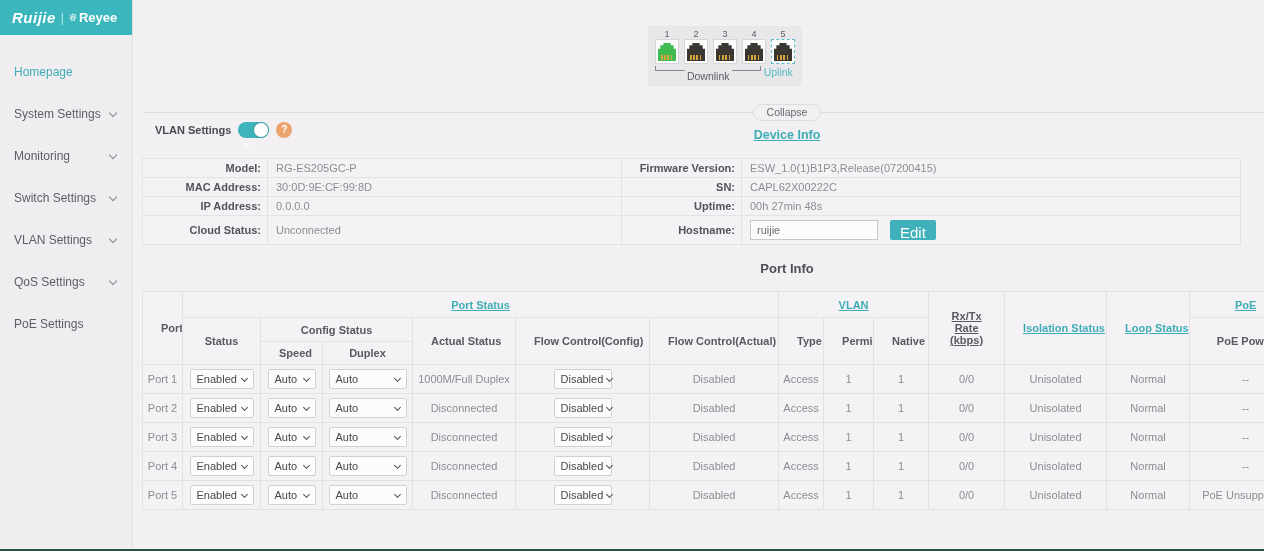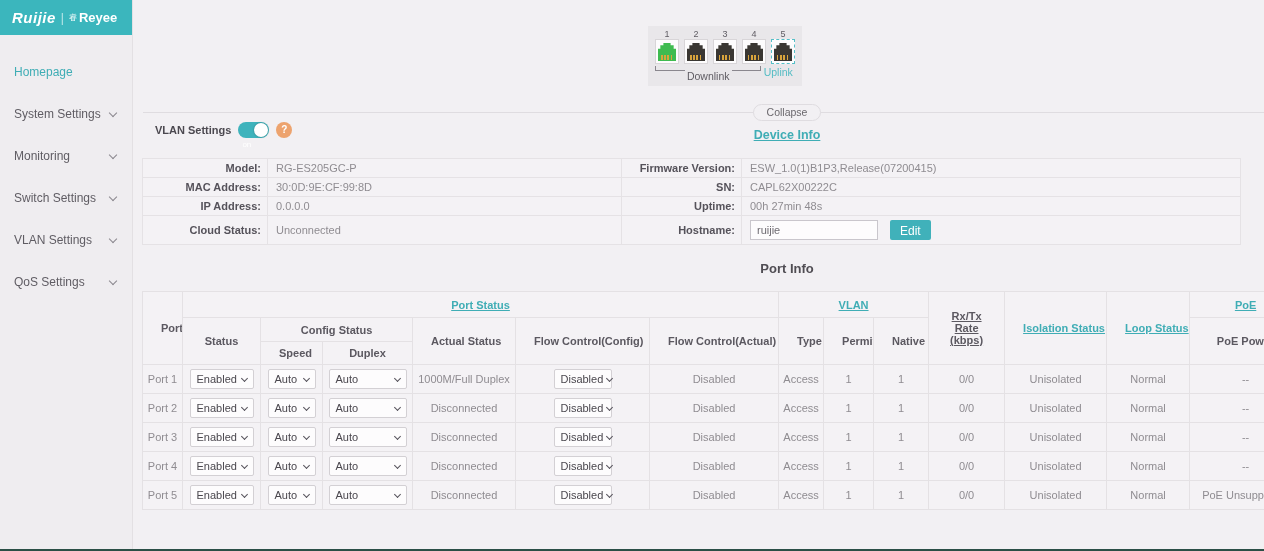--- a/index.html
+++ b/index.html
@@ -73,21 +73,21 @@
   .dev-table th, .dev-table td { border:1px solid #e5e2e5; font-size:11px; overflow:hidden; white-space:nowrap; }
   .dev-table th { text-align:right; padding-right:6px; color:#55525a; font-weight:bold; }
   .dev-table td { text-align:left; padding-left:8px; color:#8f8c91; font-weight:normal; }
   .dev-table tr { height:19px; }
   .dev-table tr.tall { height:29px; }
   .val-error { color:#e88f8b; }
   .host-cell { display:flex; align-items:center; gap:12px; }
   .host-input { width:128px; height:20px; border:1px solid #c9c6cc; background:#fdfcfd;
                 font-size:11px; color:#6e6b71; padding:0 6px; font-family:"Liberation Sans",sans-serif; }
   .edit-btn { height:20px; background:#40b1ba; color:#fff; border:none; border-radius:2px;
-              font-size:12px; padding:4px 10px; cursor:pointer; font-family:"Liberation Sans",sans-serif; }
+              font-size:15px; padding:4px 10px; cursor:pointer; font-family:"Liberation Sans",sans-serif; }
 
   .port-info-title { font-size:13px; font-weight:bold; color:#504d53; }
 
   
   .port-table { position:absolute; left:9px; top:291px; width:1159px; border-collapse:collapse;
                 table-layout:fixed; background:#f4f2f5; }
   .port-table th, .port-table td { border:1px solid #e4e1e4; font-size:11px; text-align:center;
                                    overflow:hidden; white-space:nowrap; }
   .port-table th { color:#5b5860; font-weight:bold; padding:2px 18px; }
   .port-table td { color:#8f8c91; height:29px; }
@@ -129,20 +129,23 @@
         <span>Switch Settings</span>
         <span class="chev-down"></span>
       </div>
       <div class="nav-item">
         <span>VLAN Settings</span>
         <span class="chev-down"></span>
       </div>
       <div class="nav-item">
         <span>QoS Settings</span>
         <span class="chev-down"></span>
+      </div>
+      <div class="nav-item">
+        <span>PoE Settings</span>
       </div>
     </div>
 </div>
 
 <div class="main">
 
   <div class="port-panel">
     <div class="pnum-row">
         <div class="pnum"><span>1</span><span class="tick"></span></div>
         <div class="pnum"><span>2</span><span class="tick"></span></div>

